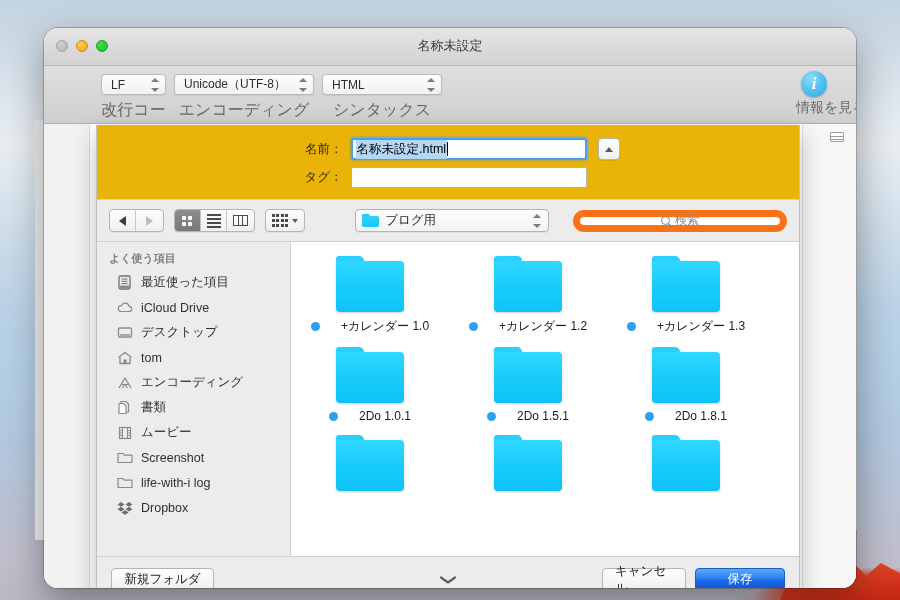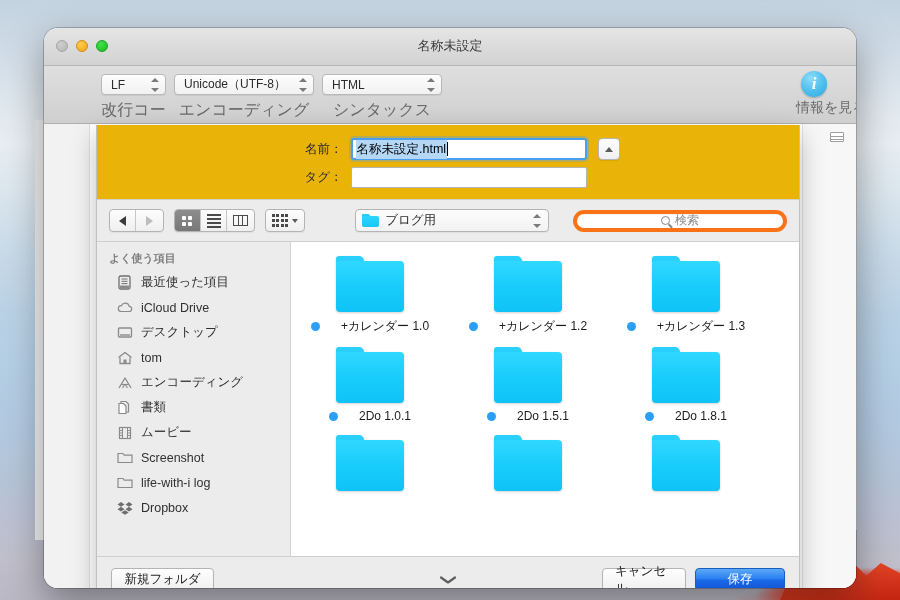--- a/index.html
+++ b/index.html
@@ -346,21 +346,21 @@
   #location-pop .fi .bd  { position: absolute; left:0; top:2px; width:17px; height:11px; background: linear-gradient(180deg,#2dd4fb,#15c8f5); border-radius:1px 2px 2px 2px; }
   #location-pop .txt { font-size: 12.5px; color: #2b2b2b; }
   #location-pop .chev { position: absolute; right: 6px; top: 50%; margin-top: -7px; width:9px; height:14px; display:flex; flex-direction:column; justify-content:space-between; align-items:center; }
   #location-pop .chev i { width:0;height:0;border-left:4px solid transparent;border-right:4px solid transparent; }
   #location-pop .chev i.up { border-bottom: 4px solid #7b7b7b; }
   #location-pop .chev i.down { border-top: 4px solid #7b7b7b; }
 
   #search-field {
     width: 227px; height: 22px; margin-left: 14px;
     background: #fff;
-    border: 4px solid #f97316; border-radius: 11px;
+    border: 7px solid #f97316; border-radius: 11px;
     display: flex; align-items: center; justify-content: center;
     gap: 5px;
     box-shadow: 0 1px 1px rgba(0,0,0,.05) inset;
   }
   .mag {
     width: 9px; height: 9px; border: 1.6px solid #888; border-radius: 50%;
     position: relative;
   }
   .mag::after {
     content: ""; position: absolute; right: -4px; bottom: -3px;

